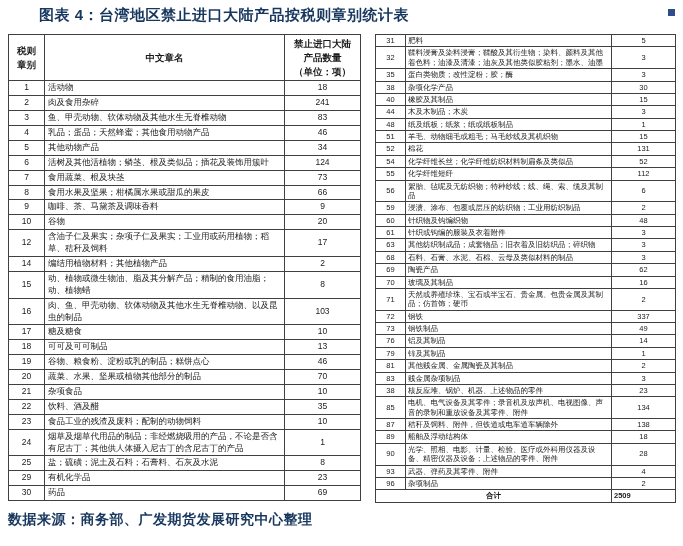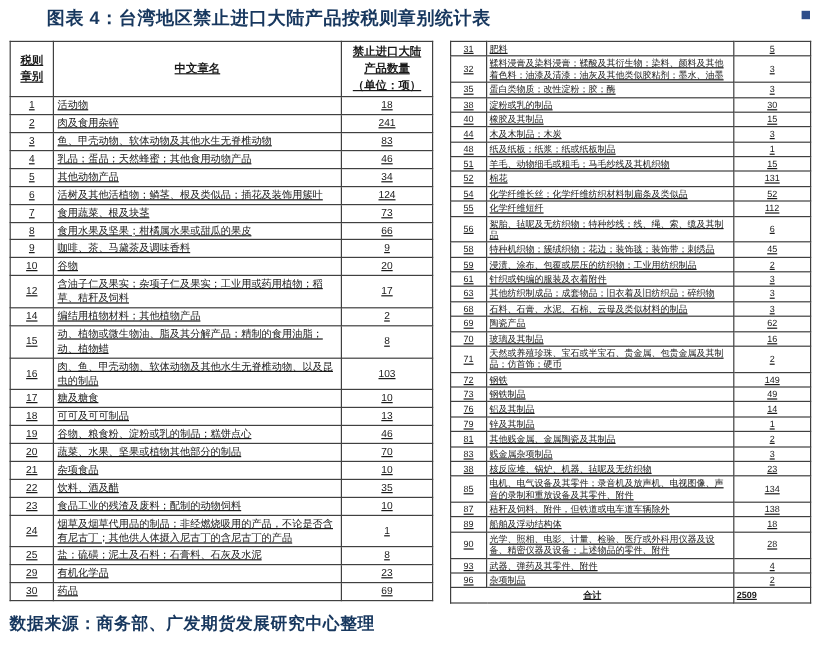--- a/index.html
+++ b/index.html
@@ -10,21 +10,21 @@
     color:#1a1a1a; overflow:hidden;
   }
   .page { width:683px; height:546px; padding:6px 8px 4px 8px; position:relative; }
 
   .title-row { display:flex; justify-content:space-between; align-items:flex-start;padding-left:31px; }
   .fig-title { color:#17375E; font-weight:bold; font-size:15px; letter-spacing:0.5px; }
   .corner-marker { width:7px; height:7px; background:#2e4d8a; margin-top:3px; flex:0 0 auto; }
 
   .tables { display:flex; gap:14px; margin-top:9px; align-items:flex-start; }
 
-  table { border-collapse:collapse; table-layout:fixed;text-decoration:underline; }
+  table { border-collapse:collapse; table-layout:fixed; }
   td, th { border:1px solid #404040; vertical-align:middle; }
 
   
   .tbl-left { width:352px; font-size:8.5px; line-height:1.4; }
   .tbl-left th { font-size:9.5px; font-weight:bold; text-align:center; white-space:pre-line; padding:2px 1px; line-height:1.45; }
   .tbl-left td { padding:1px 3px; }
   .tbl-left .col-chap { width:36px; }
   .tbl-left .col-name { width:240px; }
   .tbl-left .col-count { width:76px; }
 
@@ -218,21 +218,21 @@
             <td class="c-name">鞣料浸膏及染料浸膏；鞣酸及其衍生物；染料、颜料及其他着色料；油漆及清漆；油灰及其他类似胶粘剂；墨水、油墨</td>
             <td class="c-count">3</td>
           </tr>
           <tr>
             <td class="c-chap">35</td>
             <td class="c-name">蛋白类物质；改性淀粉；胶；酶</td>
             <td class="c-count">3</td>
           </tr>
           <tr>
             <td class="c-chap">38</td>
-            <td class="c-name">淀粉或乳的制品</td>
+            <td class="c-name">杂项化学产品</td>
             <td class="c-count">30</td>
           </tr>
           <tr>
             <td class="c-chap">40</td>
             <td class="c-name">橡胶及其制品</td>
             <td class="c-count">15</td>
           </tr>
           <tr>
             <td class="c-chap">44</td>
             <td class="c-name">木及木制品；木炭</td>
@@ -262,28 +262,28 @@
             <td class="c-chap">55</td>
             <td class="c-name">化学纤维短纤</td>
             <td class="c-count">112</td>
           </tr>
           <tr>
             <td class="c-chap">56</td>
             <td class="c-name">絮胎、毡呢及无纺织物；特种纱线；线、绳、索、缆及其制品</td>
             <td class="c-count">6</td>
           </tr>
           <tr>
-            <td class="c-chap">58</td>
-            <td class="c-name">特种机织物；簇绒织物；花边；装饰毯；装饰带；刺绣品</td>
-            <td class="c-count">45</td>
-          </tr>
-          <tr>
             <td class="c-chap">59</td>
             <td class="c-name">浸渍、涂布、包覆或层压的纺织物；工业用纺织制品</td>
             <td class="c-count">2</td>
+          </tr>
+          <tr>
+            <td class="c-chap">60</td>
+            <td class="c-name">针织物及钩编织物</td>
+            <td class="c-count">48</td>
           </tr>
           <tr>
             <td class="c-chap">61</td>
             <td class="c-name">针织或钩编的服装及衣着附件</td>
             <td class="c-count">3</td>
           </tr>
           <tr>
             <td class="c-chap">63</td>
             <td class="c-name">其他纺织制成品；成套物品；旧衣着及旧纺织品；碎织物</td>
             <td class="c-count">3</td>
@@ -304,21 +304,21 @@
             <td class="c-count">16</td>
           </tr>
           <tr>
             <td class="c-chap">71</td>
             <td class="c-name">天然或养殖珍珠、宝石或半宝石、贵金属、包贵金属及其制品；仿首饰；硬币</td>
             <td class="c-count">2</td>
           </tr>
           <tr>
             <td class="c-chap">72</td>
             <td class="c-name">钢铁</td>
-            <td class="c-count">149</td>
+            <td class="c-count">337</td>
           </tr>
           <tr>
             <td class="c-chap">73</td>
             <td class="c-name">钢铁制品</td>
             <td class="c-count">49</td>
           </tr>
           <tr>
             <td class="c-chap">76</td>
             <td class="c-name">铝及其制品</td>
             <td class="c-count">14</td>
@@ -333,21 +333,21 @@
             <td class="c-name">其他贱金属、金属陶瓷及其制品</td>
             <td class="c-count">2</td>
           </tr>
           <tr>
             <td class="c-chap">83</td>
             <td class="c-name">贱金属杂项制品</td>
             <td class="c-count">3</td>
           </tr>
           <tr>
             <td class="c-chap">38</td>
-            <td class="c-name">核反应堆、锅炉、机器、毡呢及无纺织物</td>
+            <td class="c-name">核反应堆、锅炉、机器、上述物品的零件</td>
             <td class="c-count">23</td>
           </tr>
           <tr>
             <td class="c-chap">85</td>
             <td class="c-name">电机、电气设备及其零件；录音机及放声机、电视图像、声音的录制和重放设备及其零件、附件</td>
             <td class="c-count">134</td>
           </tr>
           <tr>
             <td class="c-chap">87</td>
             <td class="c-name">秸秆及饲料、附件，但铁道或电车道车辆除外</td>

